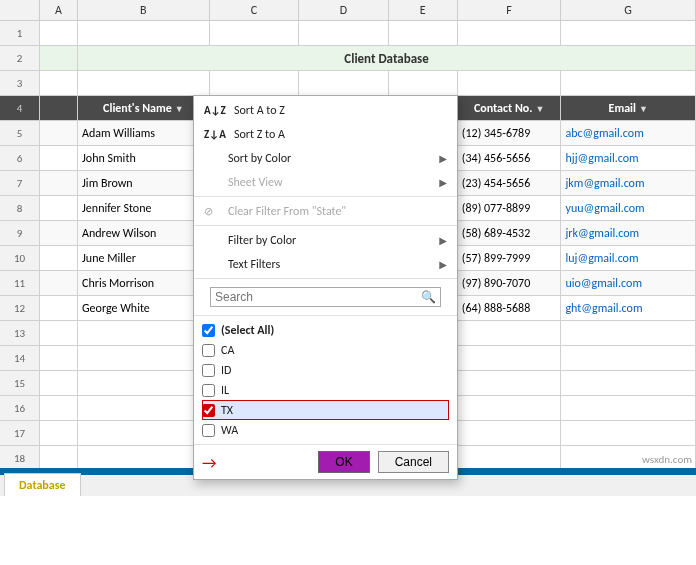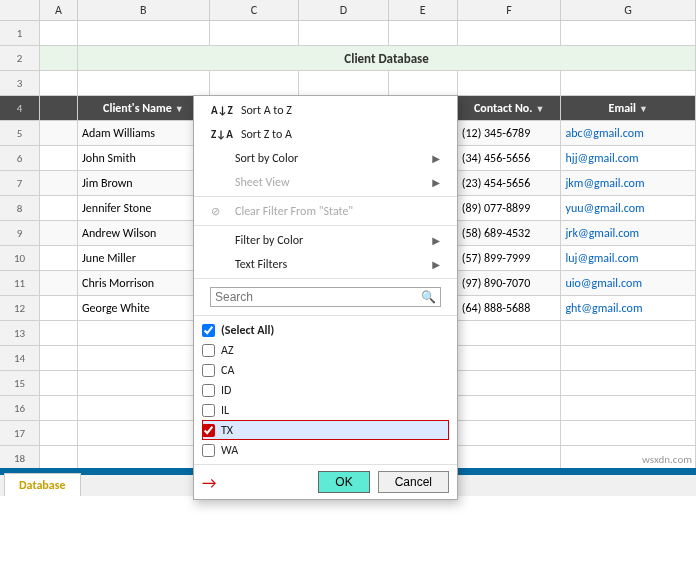--- a/index.html
+++ b/index.html
@@ -156,21 +156,21 @@
     }
 
     .dropdown-section {
       padding: 2px 0;
       border-bottom: 1px solid #e0e0e0;
     }
 
     .dropdown-item {
       display: flex;
       align-items: center;
-      padding: 4px 17px;
+      padding: 4px 10px;
       font-size: 12px;
       color: #222;
       cursor: pointer;
       white-space: nowrap;
       height: 24px;
     }
 
     .dropdown-item-disabled {
       color: #aaa;
     }
@@ -249,21 +249,21 @@
     }
 
     .btn-ok, .btn-cancel {
       padding: 3px 16px;
       font-size: 12px;
       cursor: pointer;
       border: 1px solid #888;
       background: #f0f0f0;
     }
     .btn-ok {
-      background: #5eead4;
+      background: #a21caf;
       border: 1px solid #666;
     }
 
     
     .tab-bar {
       position: absolute;
       bottom: 0;
       left: 0;
       right: 0;
       height: 28px;
@@ -575,24 +575,20 @@
       </div>
     </div>
 
     <div class="checkbox-list">
       <div class="checkbox-item">
         <input type="checkbox" checked="" style="">
         <span style="font-weight:bold;">(Select All)</span>
       </div>
       <div class="checkbox-item">
         <input type="checkbox" style="">
-        <span>AZ</span>
-      </div>
-      <div class="checkbox-item">
-        <input type="checkbox" style="">
         <span>CA</span>
       </div>
       <div class="checkbox-item">
         <input type="checkbox" style="">
         <span>ID</span>
       </div>
       <div class="checkbox-item">
         <input type="checkbox" style="">
         <span>IL</span>
       </div>

